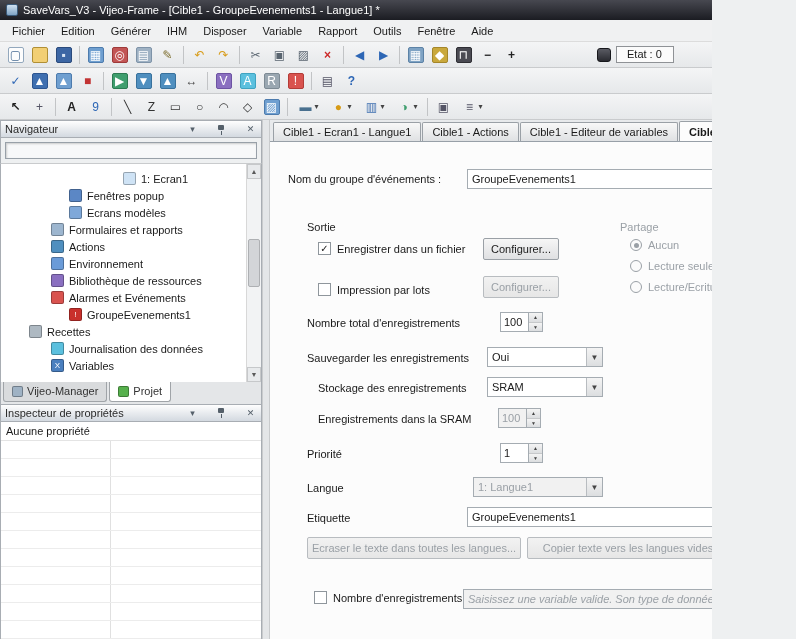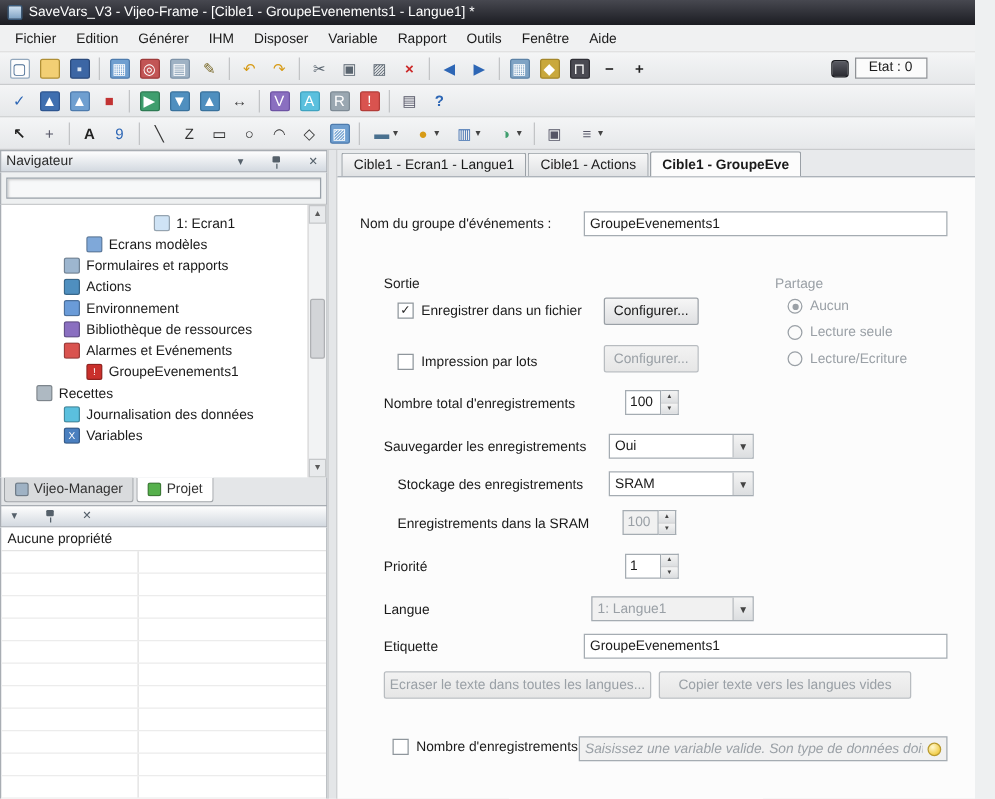--- a/index.html
+++ b/index.html
@@ -1,18 +1,18 @@
 <!DOCTYPE html>
 <html><head>
 <meta charset="utf-8">
 <style>
 *{box-sizing:border-box;margin:0;padding:0}
 html,body{width:796px;height:639px;overflow:hidden}
 body{font-family:"Liberation Sans","DejaVu Sans",sans-serif;font-size:11px;color:#1a1a1a;background:#eef0f1}
-.window{width:780px;height:639px;display:flex;flex-direction:column;position:relative}
+.window{width:712px;height:639px;display:flex;flex-direction:column;position:relative}
 .titlebar{height:20px;flex:0 0 20px;background:linear-gradient(#474850,#1b1c22);color:#fff;display:flex;align-items:center;padding:0 6px;gap:5px}
 .app-icon{width:12px;height:12px;background:linear-gradient(#cfe0f0,#7fa3c4);border:1px solid #3a5a7a;border-radius:2px;flex:0 0 12px}
 .title-text{white-space:nowrap;overflow:hidden}
 .menubar{height:22px;flex:0 0 22px;background:#f0f1f2;display:flex;align-items:center;padding-left:4px;border-bottom:1px solid #dcdcdc}
 .menu-item{padding:3px 8px;border-radius:2px;cursor:default}
 .toolbar{height:26px;flex:0 0 26px;background:linear-gradient(#f4f5f6,#e6e8ea);border-bottom:1px solid #c9cbcd;display:flex;align-items:center;padding:0 4px}
 .tb-icons{display:flex;align-items:center;gap:1px}
 .tb-btn{width:23px;height:22px;display:flex;align-items:center;justify-content:center;border-radius:2px;border:1px solid transparent;cursor:default}
 .tb-btn .ic{width:16px;height:16px;display:flex;align-items:center;justify-content:center;font-size:12px;line-height:1;border-radius:2px}
 .tb-btn.dd{width:32px;gap:1px}
@@ -302,20 +302,24 @@
       <div class="nav-toolbar">
         <span class="nav-toolbar-box"></span>
       </div>
       <div class="tree-wrap">
         <div class="tree" id="tree">
             <div class="tree-row" style="padding-left: 86px; margin-left: 36px;">
               <span class="tree-icon" style="background: rgb(207, 227, 245);"></span>
               <span class="tree-label">1: Ecran1</span>
             </div>
             <div class="tree-row" style="padding-left: 68px;">
+              <span class="tree-icon" style="background: rgb(91, 135, 197);"></span>
+              <span class="tree-label">Fenêtres popup</span>
+            </div>
+            <div class="tree-row" style="padding-left: 68px;">
               <span class="tree-icon" style="background: rgb(127, 168, 217);"></span>
               <span class="tree-label">Ecrans modèles</span>
             </div>
             <div class="tree-row" style="padding-left: 50px;">
               <span class="tree-icon" style="background: rgb(157, 182, 207);"></span>
               <span class="tree-label">Formulaires et rapports</span>
             </div>
             <div class="tree-row" style="padding-left: 50px;">
               <span class="tree-icon" style="background: rgb(79, 143, 191);"></span>
               <span class="tree-label">Actions</span>
@@ -361,20 +365,21 @@
           <span class="ltab">
             <span class="ltab-icon" style="background: rgb(159, 178, 196);"></span>
             <span>Vijeo-Manager</span>
           </span>
           <span class="ltab active">
             <span class="ltab-icon" style="background: rgb(86, 176, 76);"></span>
             <span>Projet</span>
           </span>
         </div>
       <div class="panel-header">
+        <span class="panel-title">Inspecteur de propriétés</span>
         <span class="ph-icon">▾</span>
         <span class="ph-icon pin-icon"></span>
         <span class="ph-icon">✕</span>
       </div>
       <div class="inspector">
         <div class="insp-empty">Aucune propriété</div>
         <div id="inspGrid">
             <div class="grid-row">
               <span class="grid-c1"></span>
               <span class="grid-c2"></span>
@@ -426,20 +431,21 @@
           </div>
       </div>
     </div>
 
     <div class="splitter"></div>
 
     <div class="main">
       <div class="doc-tabs" id="docTabs">
           <span class="dtab">Cible1 - Ecran1 - Langue1</span>
           <span class="dtab">Cible1 - Actions</span>
+          <span class="dtab">Cible1 - Editeur de variables</span>
           <span class="dtab active">Cible1 - GroupeEve</span>
         </div>
       <div class="form">
 
         <span class="flabel" style="left:18px;top:31px">Nom du groupe d'événements :</span>
         <div class="field" style="left:197px;top:27px;width:291px">
           <span>GroupeEvenements1</span>
         </div>
 
         <span class="group-label" style="left:37px;top:79px">Sortie</span>

